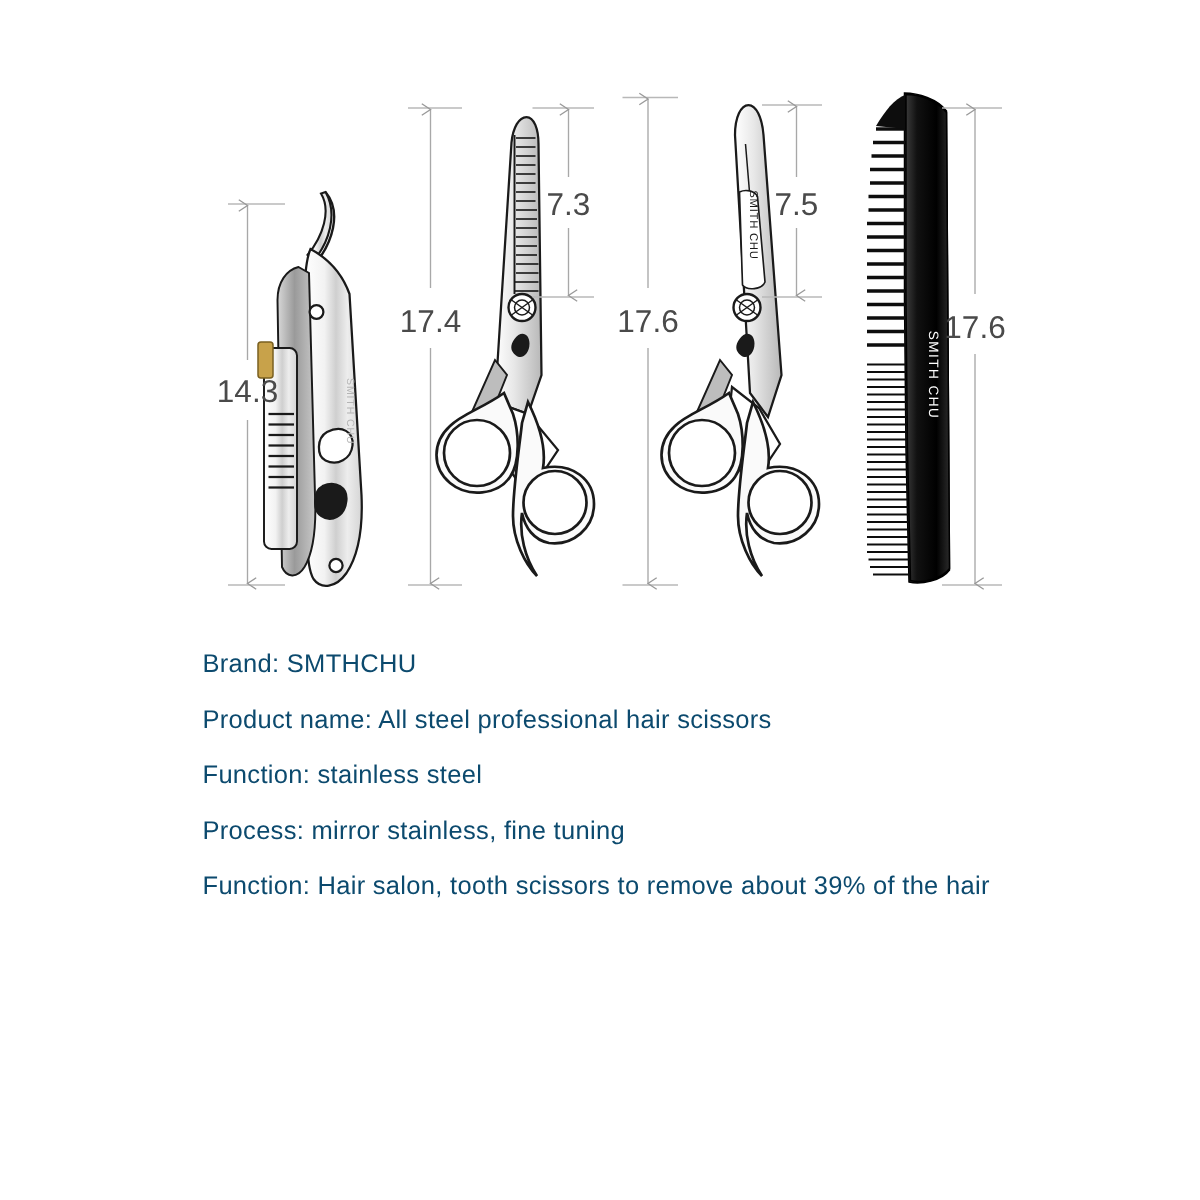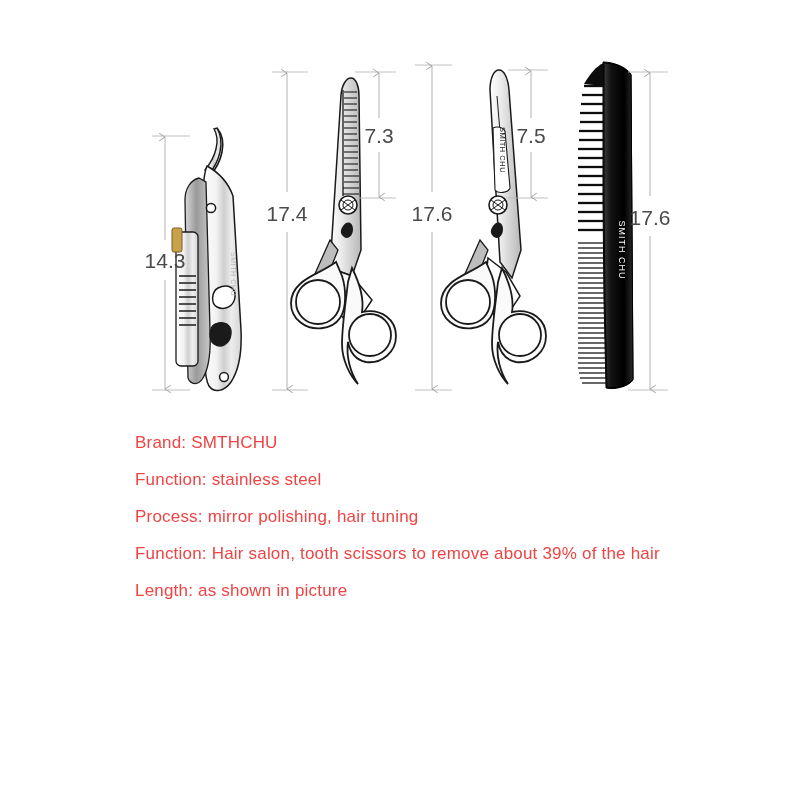--- a/index.html
+++ b/index.html
@@ -33,21 +33,21 @@
   
   #spec-list {
     position: absolute;
     left: 135px;
     top: 424px;
     width: 640px;
   }
   .spec-line {
     font-size: 17px;
     line-height: 37px;
-    color: #ef4444;
+    color: #0c4a6e;
     white-space: nowrap;
     letter-spacing: 0.2px;
   }
 </style>
 </head>
 <body>
 
 <div id="sheet">
 
   <div id="figure-area">
@@ -322,19 +322,19 @@
         <line x1="650" y1="73" x2="650" y2="196" stroke="#a8a8a8" stroke-width="0.9" marker-start="url(#arrUp)"></line>
         <line x1="650" y1="236" x2="650" y2="389" stroke="#a8a8a8" stroke-width="0.9" marker-end="url(#arrDown)"></line>
         <text x="650" y="225" fill="#4a4a4a" font-size="21" text-anchor="middle" font-family="Liberation Sans, sans-serif">17.6</text>
       </g>
 
     </svg>
   </div>
 
   <div id="spec-list">
     <div class="spec-line">Brand: SMTHCHU</div>
+    <div class="spec-line">Product name: All steel professional hair scissors</div>
     <div class="spec-line">Function: stainless steel</div>
-    <div class="spec-line">Process: mirror polishing, hair tuning</div>
+    <div class="spec-line">Process: mirror stainless, fine tuning</div>
     <div class="spec-line">Function: Hair salon, tooth scissors to remove about 39% of the hair</div>
-    <div class="spec-line">Length: as shown in picture</div>
   </div>
 
 </div>
 
 </body></html>

